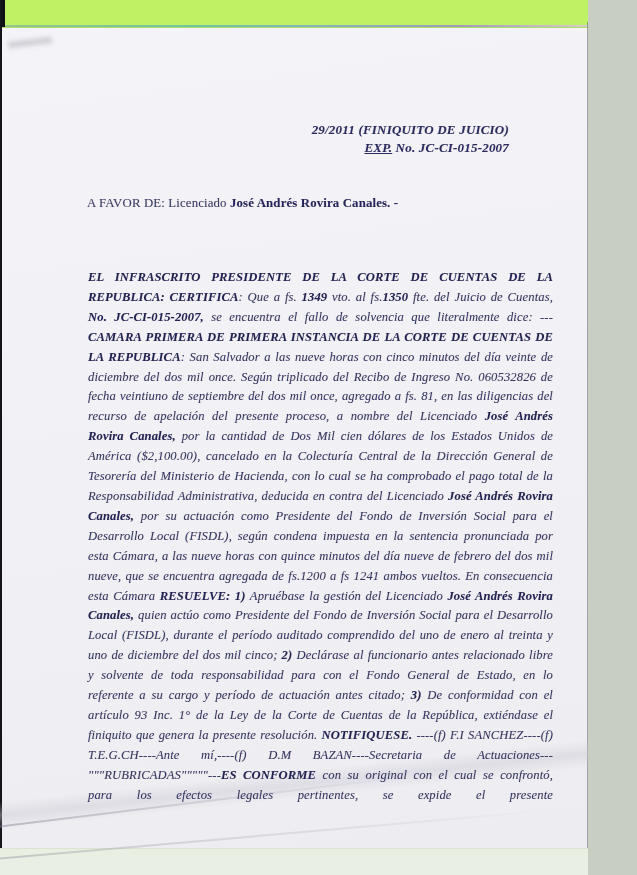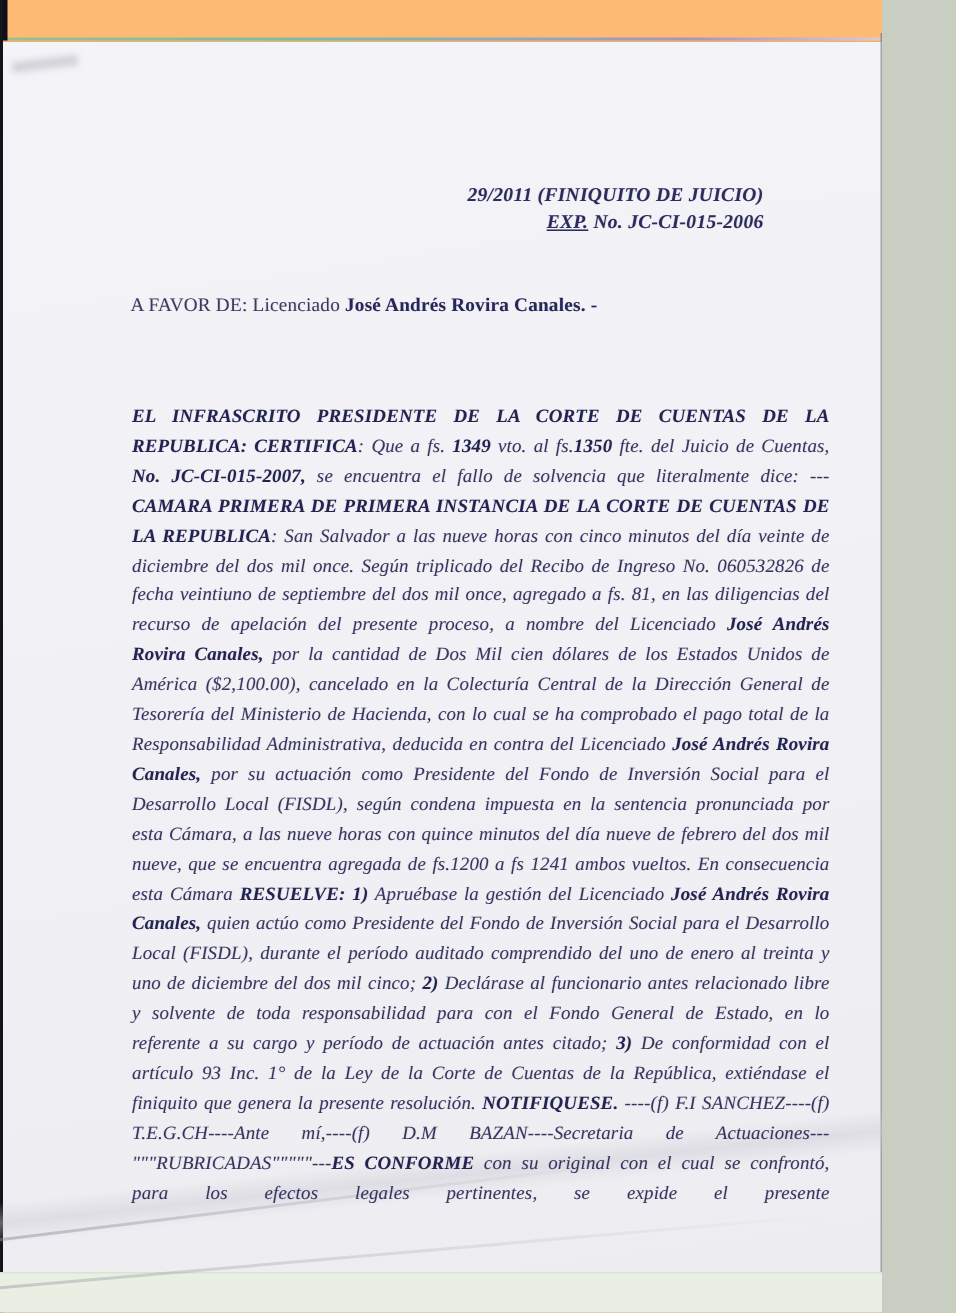--- a/index.html
+++ b/index.html
@@ -1,18 +1,18 @@
 <!DOCTYPE html>
 <html><head>
 <meta charset="utf-8">
 <style>
   html,body{margin:0;padding:0;background:#c9cec3;}
   .scan{
     position:relative;width:588px;height:875px;overflow:hidden;
-    background:#fdba74;
+    background:#bef264;
     font-family:"Liberation Serif","DejaVu Serif",serif;
   }
   .paper{
     position:absolute;left:0;top:28px;width:637px;height:820px;
     background:linear-gradient(172deg,#f4f3f7 0%,#f1f0f4 55%,#edecf0 100%);
     box-shadow:0 -1px 2px rgba(120,130,110,.25), 0 1px 2px rgba(120,130,110,.25);
   }
   .scan-artifact-line{
     position:absolute;left:4px;top:25px;width:633px;height:2px;opacity:.85;
     background:linear-gradient(90deg,#8fbf92 0%,#5fc0ae 30%,#7fa7c9 52%,#9b8cc9 72%,#d8c9dd 92%,#eadfe8 100%);
@@ -80,21 +80,21 @@
   <div class="strip-bottom"></div>
 
   <div class="smudge"></div>
   <div class="crease-shadow"></div>
   <div class="crease-line-1"></div>
   <div class="crease-line-2"></div>
 
   <div class="case-header">
     <div>29/2011 (FINIQUITO DE JUICIO)</div>
     <div>
-      <span class="exp-underline">EXP.</span><span> No.  JC-CI-015-2006</span>
+      <span class="exp-underline">EXP.</span><span> No.  JC-CI-015-2007</span>
     </div>
   </div>
 
   <div class="favor-line">
     <span>A FAVOR DE: Licenciado </span><span class="b">José Andrés Rovira Canales. -</span>
   </div>
 
   <div class="body-paragraph"><span class="b">EL INFRASCRITO PRESIDENTE DE LA CORTE DE CUENTAS DE LA REPUBLICA: CERTIFICA</span><span>: Que a fs. </span><span class="b">1349</span><span> vto. al fs.</span><span class="b">1350</span><span> fte. del Juicio de Cuentas, </span><span class="b">No. JC-CI-015-2007,</span><span> se encuentra el fallo de solvencia que literalmente dice: ---</span><span class="b">CAMARA PRIMERA DE PRIMERA INSTANCIA DE LA CORTE DE CUENTAS DE LA REPUBLICA</span><span>: San Salvador a las nueve horas con cinco minutos del día veinte de diciembre del dos mil once. Según triplicado del Recibo de Ingreso No. 060532826 de fecha veintiuno de septiembre del dos mil once, agregado a fs. 81, en las diligencias del recurso de apelación del presente proceso, a nombre del Licenciado </span><span class="b">José Andrés Rovira Canales,</span><span> por la cantidad de Dos Mil cien dólares de los Estados Unidos de América ($2,100.00), cancelado en la Colecturía Central de la Dirección General de Tesorería del Ministerio de Hacienda, con lo cual se ha comprobado el pago total de la Responsabilidad Administrativa, deducida en contra del Licenciado </span><span class="b">José Andrés Rovira Canales,</span><span> por su actuación como Presidente del Fondo de Inversión Social para el Desarrollo Local (FISDL), según condena impuesta en la sentencia pronunciada por esta Cámara, a las nueve horas con quince minutos del día nueve de febrero del dos mil nueve, que se encuentra agregada de fs.1200 a fs 1241 ambos vueltos. En consecuencia esta Cámara </span><span class="b">RESUELVE: 1)</span><span> Apruébase la gestión del Licenciado </span><span class="b">José Andrés Rovira Canales,</span><span> quien actúo como Presidente del Fondo de Inversión Social para el Desarrollo Local (FISDL), durante el período auditado comprendido del uno de enero al treinta y uno de diciembre del dos mil cinco; </span><span class="b">2)</span><span> Declárase al funcionario antes relacionado libre y solvente de toda responsabilidad para con el Fondo General de Estado, en lo referente a su cargo y período de actuación antes citado; </span><span class="b">3)</span><span> De conformidad con el artículo 93 Inc. 1° de la Ley de la Corte de Cuentas de la República, extiéndase el finiquito que genera la presente resolución. </span><span class="b">NOTIFIQUESE.</span><span> ----(f) F.I SANCHEZ----(f) T.E.G.CH----Ante mí,----(f) D.M BAZAN----Secretaria de Actuaciones---"""RUBRICADAS"""""---</span><span class="b">ES CONFORME</span><span> con su original con el cual se confrontó, para los efectos legales pertinentes, se expide el presente</span></div>
 
 </div>

